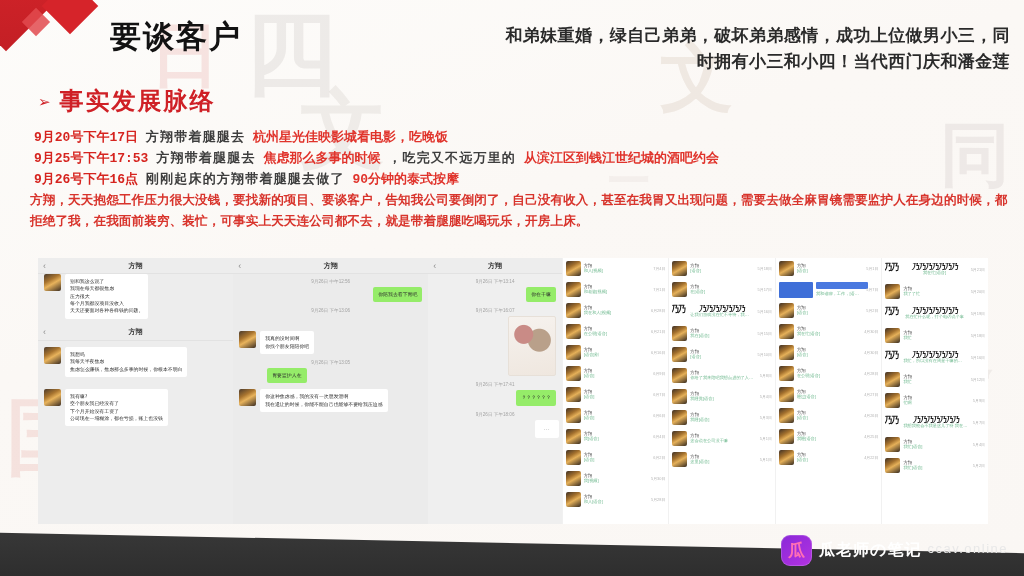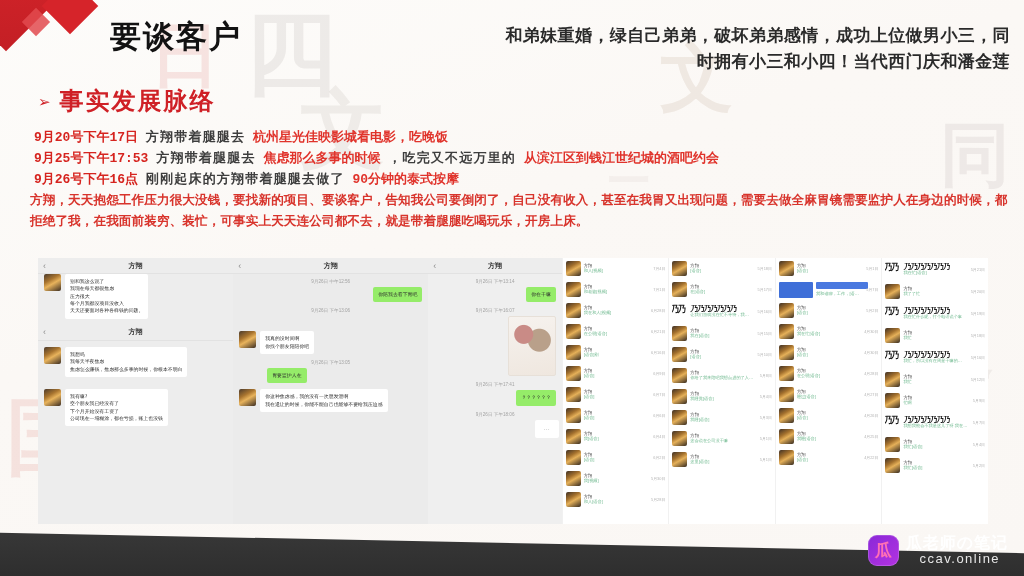--- a/index.html
+++ b/index.html
@@ -97,40 +97,40 @@
   .lav{width:15px;height:15px;flex:0 0 15px;border-radius:2px;
        background:linear-gradient(150deg,#3e3025 0%,#a3702d 35%,#e5b059 55%,#352a20 100%);}
   .lav.scribble{background:#fff;position:relative;overflow:hidden;}
   .lav.scribble::before{content:"乃乃";position:absolute;left:-2px;top:-1px;
        font-size:9px;font-weight:700;color:#1a1a1a;letter-spacing:-2px;}
   .ltxt{flex:1;min-width:0;}
   .lnm{font-size:4.3px;color:#3b3b3b;line-height:1.25;}
   .lsnip{font-size:4.2px;color:#6fb98f;line-height:1.3;white-space:nowrap;
          overflow:hidden;text-overflow:ellipsis;}
   .ltime{font-size:3.9px;color:#b4b4b4;flex:0 0 auto;padding-left:2px;}
-  .scrib-row{height:23px;}
+  .scrib-row{height:23px;text-align:center;}
   .scrib-ink{font-size:8px;font-weight:700;color:#1b1b1b;letter-spacing:-1.5px;
         line-height:.9;white-space:nowrap;overflow:hidden;}
   .bluebar{width:34px;height:16px;background:#3f6fd8;border-radius:1px;flex:0 0 34px;}
   .bluefill{width:52px;height:7px;background:#4a79e0;border-radius:1px;margin-bottom:2px;}
 
   
   .footer{position:absolute;left:0;bottom:0;width:100%;height:60px;
      background:linear-gradient(180deg,#3b3b3b,#2e2e2e);
      clip-path:polygon(0 28%,100% 62%,100% 100%,0 100%);}
 
   
   .logo{position:absolute;right:16px;bottom:10px;display:flex;align-items:center;gap:7px;}
   .logo-badge{width:31px;height:31px;border-radius:9px;
       background:linear-gradient(140deg,#8a28d8,#b333e0);
       display:flex;align-items:center;justify-content:center;
       box-shadow:0 0 0 1px rgba(255,255,255,.18) inset;}
   .logo-badge span{font-size:17px;font-weight:700;color:#ff6fb5;line-height:1;
       font-family:"DejaVu Sans","Liberation Sans",sans-serif;}
-  .logo-txt{display:flex;flex-direction:column;line-height:1.05;text-align:center;}
+  .logo-txt{display:flex;line-height:1.05;}
   .logo-cn{font-size:16px;font-weight:700;color:#ffffff;letter-spacing:1px;
       font-family:"DejaVu Sans","Liberation Sans",sans-serif;}
   .logo-url{font-size:13px;color:#e8e8e8;letter-spacing:1.5px;
       font-family:"Liberation Sans",sans-serif;margin-left:6px;}
 </style>
 </head>
 <body>
 
 <div class="slide">
 

